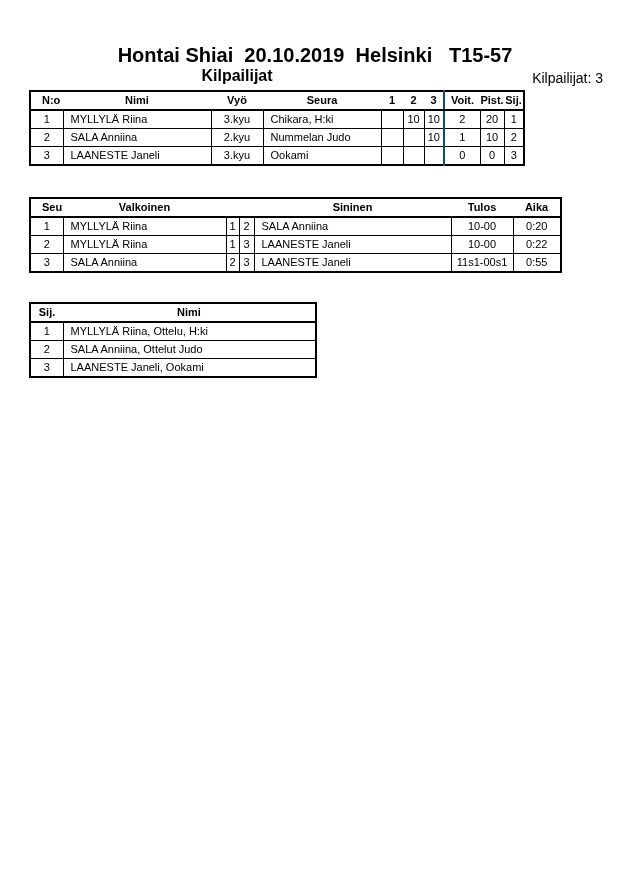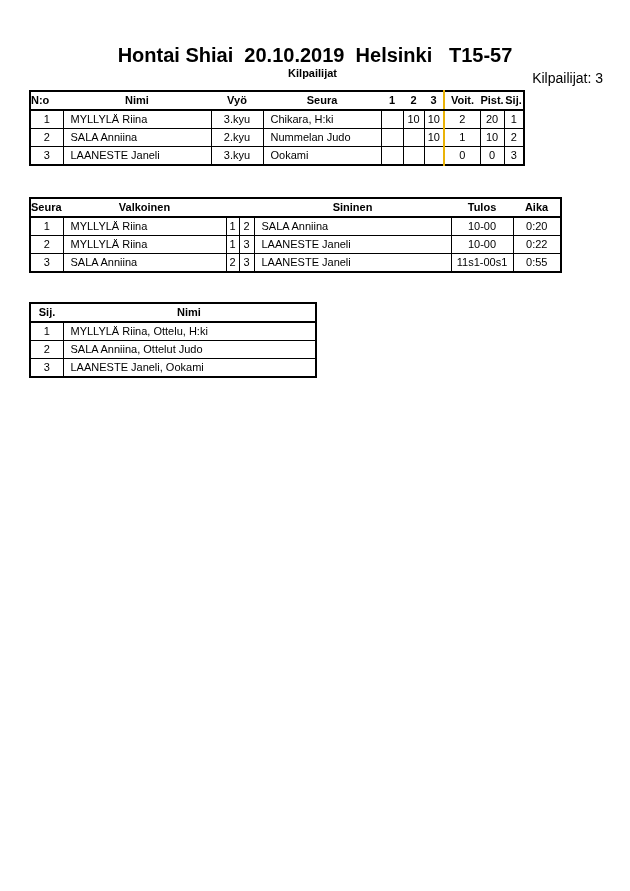--- a/index.html
+++ b/index.html
@@ -24,22 +24,22 @@
     width: 630px;
     text-align: center;
     font-size: 20px;
     font-weight: bold;
     white-space: pre;
     letter-spacing: 0px;
   }
   .section-heading {
     position: absolute;
     width: 200px;
-    text-align: right;
-    font-size: 11px;
+    text-align: center;
+    font-size: 16px;
     font-weight: bold;
     white-space: pre;
   }
   #heading-kilpailijat { top: 67px; left: 137px; }
   #heading-ottelut    { top: 177px; left: 196px; margin-top: 44px; }
   #heading-tulokset   { top: 283px; left: 70px; }
   .count-label {
     position: absolute;
     top: 70px;
     left: 498px;
@@ -70,32 +70,32 @@
   tbody td {
     border: 1px solid #000000;
   }
   #t1 { left: 29px; top: 90px;  width: 494px; }
   #t2 { left: 29px; top: 197px; width: 531px; }
   #t3 { left: 29px; top: 302px; width: 286px; }
 
   
   #t1 thead th:first-child, #t2 thead th:first-child {
     text-align: left;
-    padding-left: 0;
+    padding-left: 11px;
   }
   
   #t1 tbody td:nth-child(2), #t1 tbody td:nth-child(4),
   #t2 tbody td:nth-child(2), #t2 tbody td:nth-child(5),
   #t3 tbody td:nth-child(2) {
     text-align: left;
     padding-left: 7px;
   }
   
   #t1 th:nth-child(8), #t1 td:nth-child(8) {
-    border-left: 2px solid #eab308;
+    border-left: 2px solid #0c4a6e;
   }
 </style>
 </head>
 <body>
 
 <div class="page">
 
   <div class="page-title">Hontai Shiai  20.10.2019  Helsinki   T15-57</div>
 
   <div class="section-heading" id="heading-kilpailijat">Kilpailijat</div>

